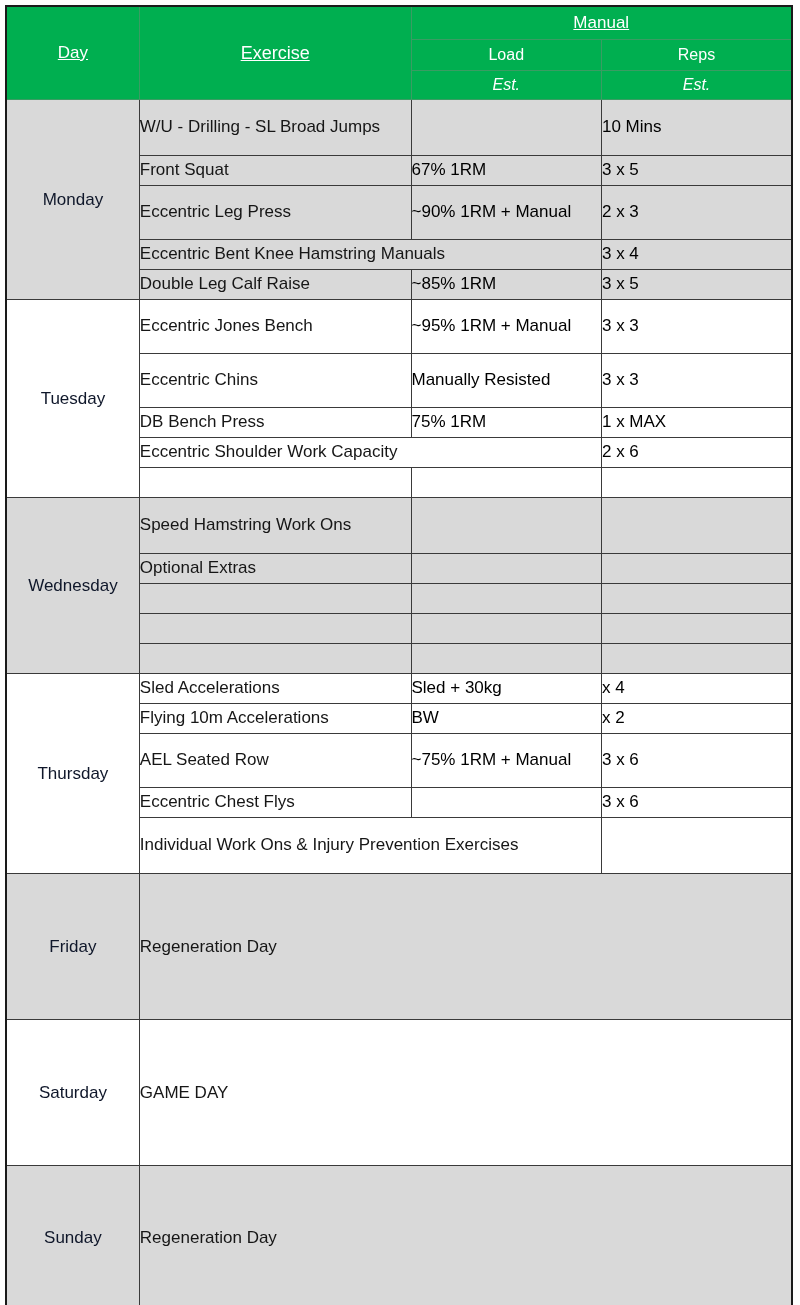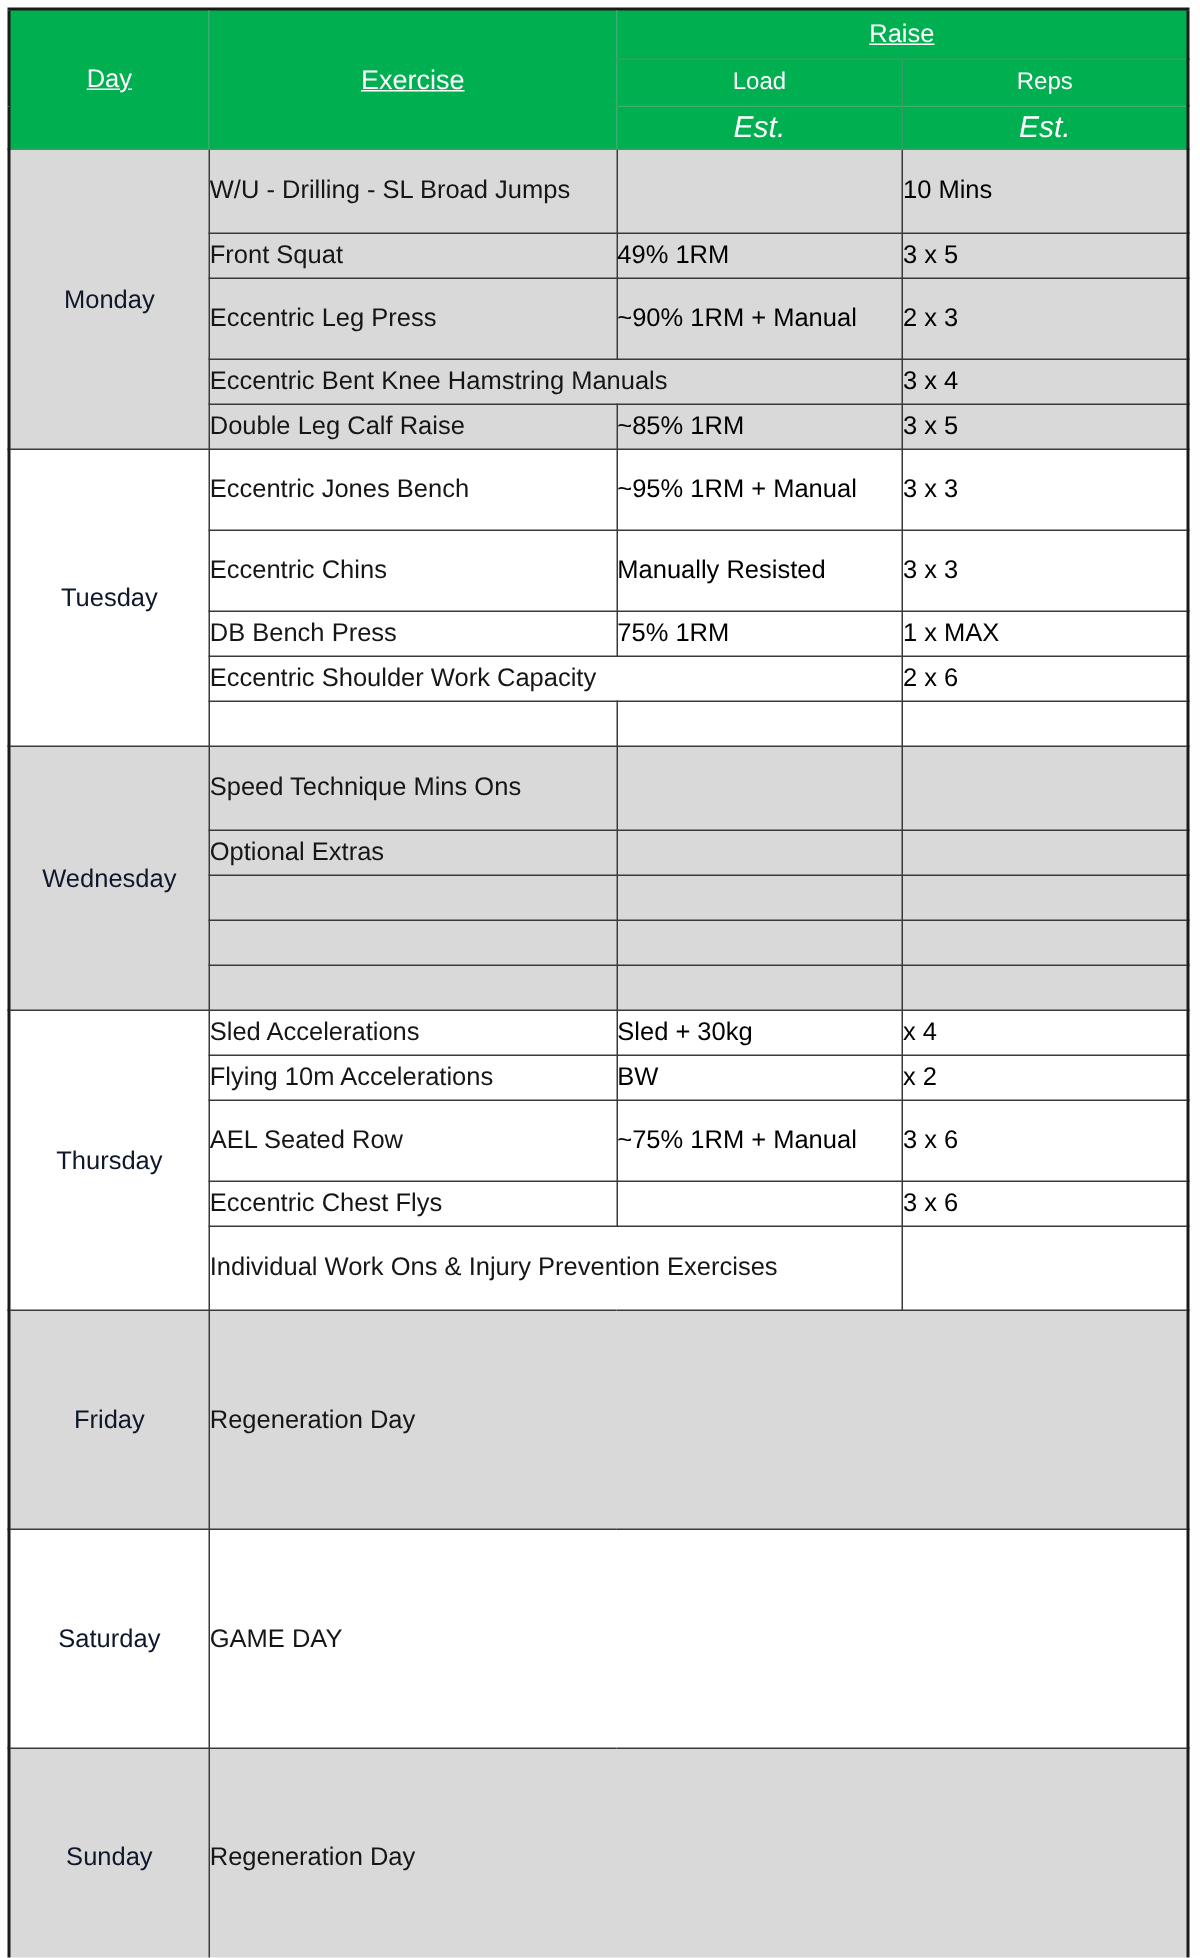--- a/index.html
+++ b/index.html
@@ -47,21 +47,21 @@
     font-weight: bold;
     font-size: 17px;
     border: 1px solid #3a9c63 !important;
   }
   .hdr-outer {
     border-top: 2px solid #1a1a1a !important;
   }
   .hdr-cell u { text-decoration: underline; }
   .hdr-target { font-size: 17px; height: 32px; }
   .hdr-sub    { font-size: 16px; height: 30px; }
-  .hdr-est    { font-size: 20px; font-style: italic; height: 28px; }
+  .hdr-est    { font-size: 16px; font-style: italic; height: 28px; }
   .hdr-day, .hdr-ex {
     font-size: 17px;
     vertical-align: middle;
     margin-left: 36px;
   }
   .hdr-ex { font-size: 18px; }
 
   
   .day-cell {
     text-align: center;
@@ -114,21 +114,21 @@
     </colgroup>
     <thead>
       <tr>
         <td class="hdr-cell hdr-day hdr-outer" rowspan="3">
           <u>Day</u>
         </td>
         <td class="hdr-cell hdr-ex hdr-outer" rowspan="3">
           <u>Exercise</u>
         </td>
         <td class="hdr-cell hdr-target hdr-outer" colspan="2">
-          <u>Raise</u>
+          <u>Manual</u>
         </td>
       </tr>
       <tr>
         <td class="hdr-cell hdr-sub">
           <span>Load</span>
         </td>
         <td class="hdr-cell hdr-sub">
           <span>Reps</span>
         </td>
       </tr>
@@ -143,21 +143,21 @@
     </thead>
     <tbody id="body">
         <tr class="r-tall">
           <td rowspan="5" class="day-cell shade">Monday</td>
           <td class="ex-cell shade">W/U - Drilling - SL Broad Jumps</td>
           <td class="val-cell shade"></td>
           <td class="val-cell shade">10 Mins</td>
         </tr>
         <tr class="r-short">
           <td class="ex-cell shade">Front Squat</td>
-          <td class="val-cell shade">49% 1RM</td>
+          <td class="val-cell shade">67% 1RM</td>
           <td class="val-cell shade">3 x 5</td>
         </tr>
         <tr class="r-mid">
           <td class="ex-cell shade">Eccentric Leg Press</td>
           <td class="val-cell shade">~90% 1RM + Manual</td>
           <td class="val-cell shade">2 x 3</td>
         </tr>
         <tr class="r-short">
           <td class="ex-cell shade" colspan="2">Eccentric Bent Knee Hamstring Manuals</td>
           <td class="val-cell shade">3 x 4</td>
@@ -187,21 +187,21 @@
           <td class="ex-cell plain" colspan="2">Eccentric Shoulder Work Capacity</td>
           <td class="val-cell plain">2 x 6</td>
         </tr>
         <tr class="r-short">
           <td class="ex-cell plain"></td>
           <td class="val-cell plain"></td>
           <td class="val-cell plain"></td>
         </tr>
         <tr class="r-tall">
           <td rowspan="5" class="day-cell shade">Wednesday</td>
-          <td class="ex-cell shade">Speed Technique Mins Ons</td>
+          <td class="ex-cell shade">Speed Hamstring Work Ons</td>
           <td class="val-cell shade"></td>
           <td class="val-cell shade"></td>
         </tr>
         <tr class="r-short">
           <td class="ex-cell shade">Optional Extras</td>
           <td class="val-cell shade"></td>
           <td class="val-cell shade"></td>
         </tr>
         <tr class="r-short">
           <td class="ex-cell shade"></td>

